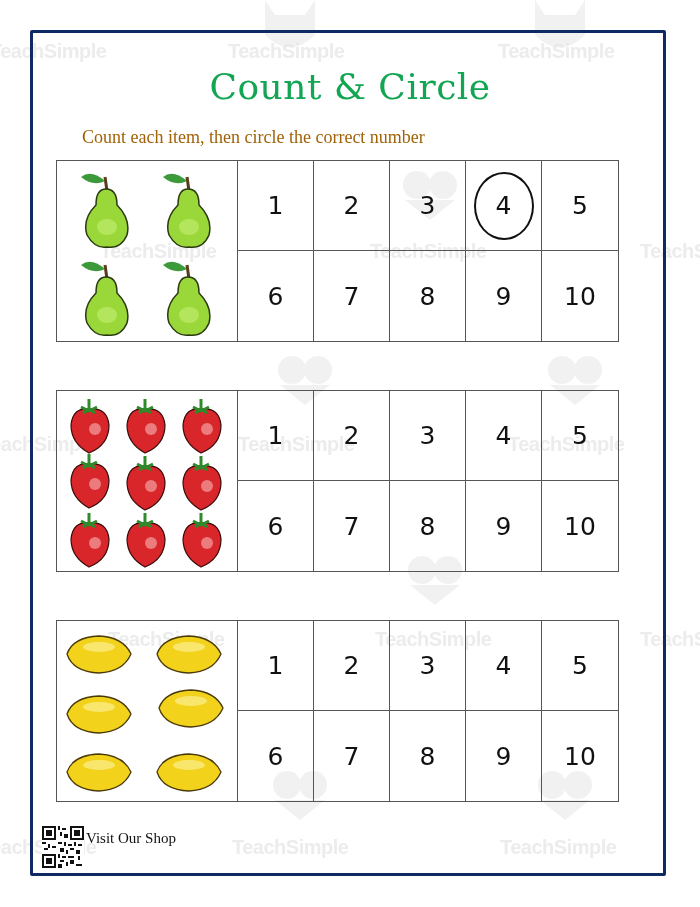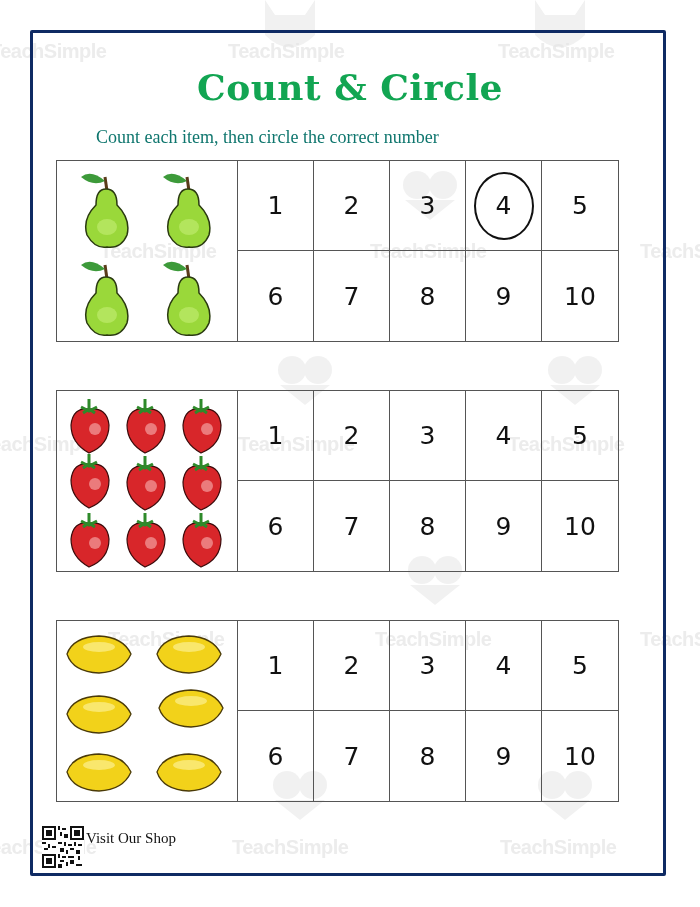--- a/index.html
+++ b/index.html
@@ -1,21 +1,21 @@
 <!DOCTYPE html>
 <html><head>
 <meta charset="utf-8">
 <style>
   html, body { margin:0; padding:0; }
   body { width:700px; height:907px; background:#ffffff; position:relative; overflow:hidden; font-family:"DejaVu Sans", sans-serif; }
   .wm { position:absolute; color:#ececec; font-family:"Liberation Sans", sans-serif; font-weight:bold; font-size:20px; letter-spacing:-0.5px; pointer-events:none; z-index:0; }
   .owl { position:absolute; width:70px; height:60px; pointer-events:none; z-index:0; opacity:0.55; }
   .frame { position:absolute; left:30px; top:30px; width:636px; height:846px; border:3px solid #0f2a63; border-radius:2px; box-sizing:border-box; z-index:1; }
-  .title { position:absolute; left:0; width:700px; top:66px; text-align:center; font-family:"DejaVu Serif", serif; font-weight:bold; font-size:36px; color:#12a552; z-index:2; letter-spacing:0.5px; }
-  .instr { position:absolute; left:96px; top:127px; font-family:"Liberation Serif", serif; font-size:18px; color:#0f766e; z-index:2;text-align:center; }
+  .title { position:absolute; left:0; width:700px; top:66px; text-align:center; font-family:"DejaVu Serif", serif; font-weight:normal; font-size:36px; color:#12a552; z-index:2; letter-spacing:0.5px; }
+  .instr { position:absolute; left:82px; top:127px; font-family:"Liberation Serif", serif; font-size:18px; color:#a16207; z-index:2;text-align:center; }
   .ws { position:absolute; left:56px; width:563px; height:182px; border:1px solid #555; box-sizing:border-box; display:flex; z-index:2; }
   .pic { width:181px; height:100%; border-right:1px solid #555; box-sizing:border-box; position:relative; }
   .grid { flex:1; display:grid; grid-template-columns:repeat(5,1fr); grid-template-rows:1fr 1fr; }
   .cell { border-right:1px solid #555; border-bottom:1px solid #555; display:flex; align-items:center; justify-content:center; font-family:"DejaVu Sans", sans-serif; font-size:25px; color:#111; position:relative; }
   .cell:nth-child(5n) { border-right:none; }
   .cell:nth-child(n+6) { border-bottom:none; }
   .circ { position:absolute; width:60px; height:68px; border:2px solid #111; border-radius:50%; left:50%; top:50%; transform:translate(-50%,-50%); box-sizing:border-box; }
   .fruit { position:absolute; }
   .footer { position:absolute; left:42px; top:826px; display:flex; align-items:flex-start; z-index:2; }
   .qr { width:42px; height:42px; }

